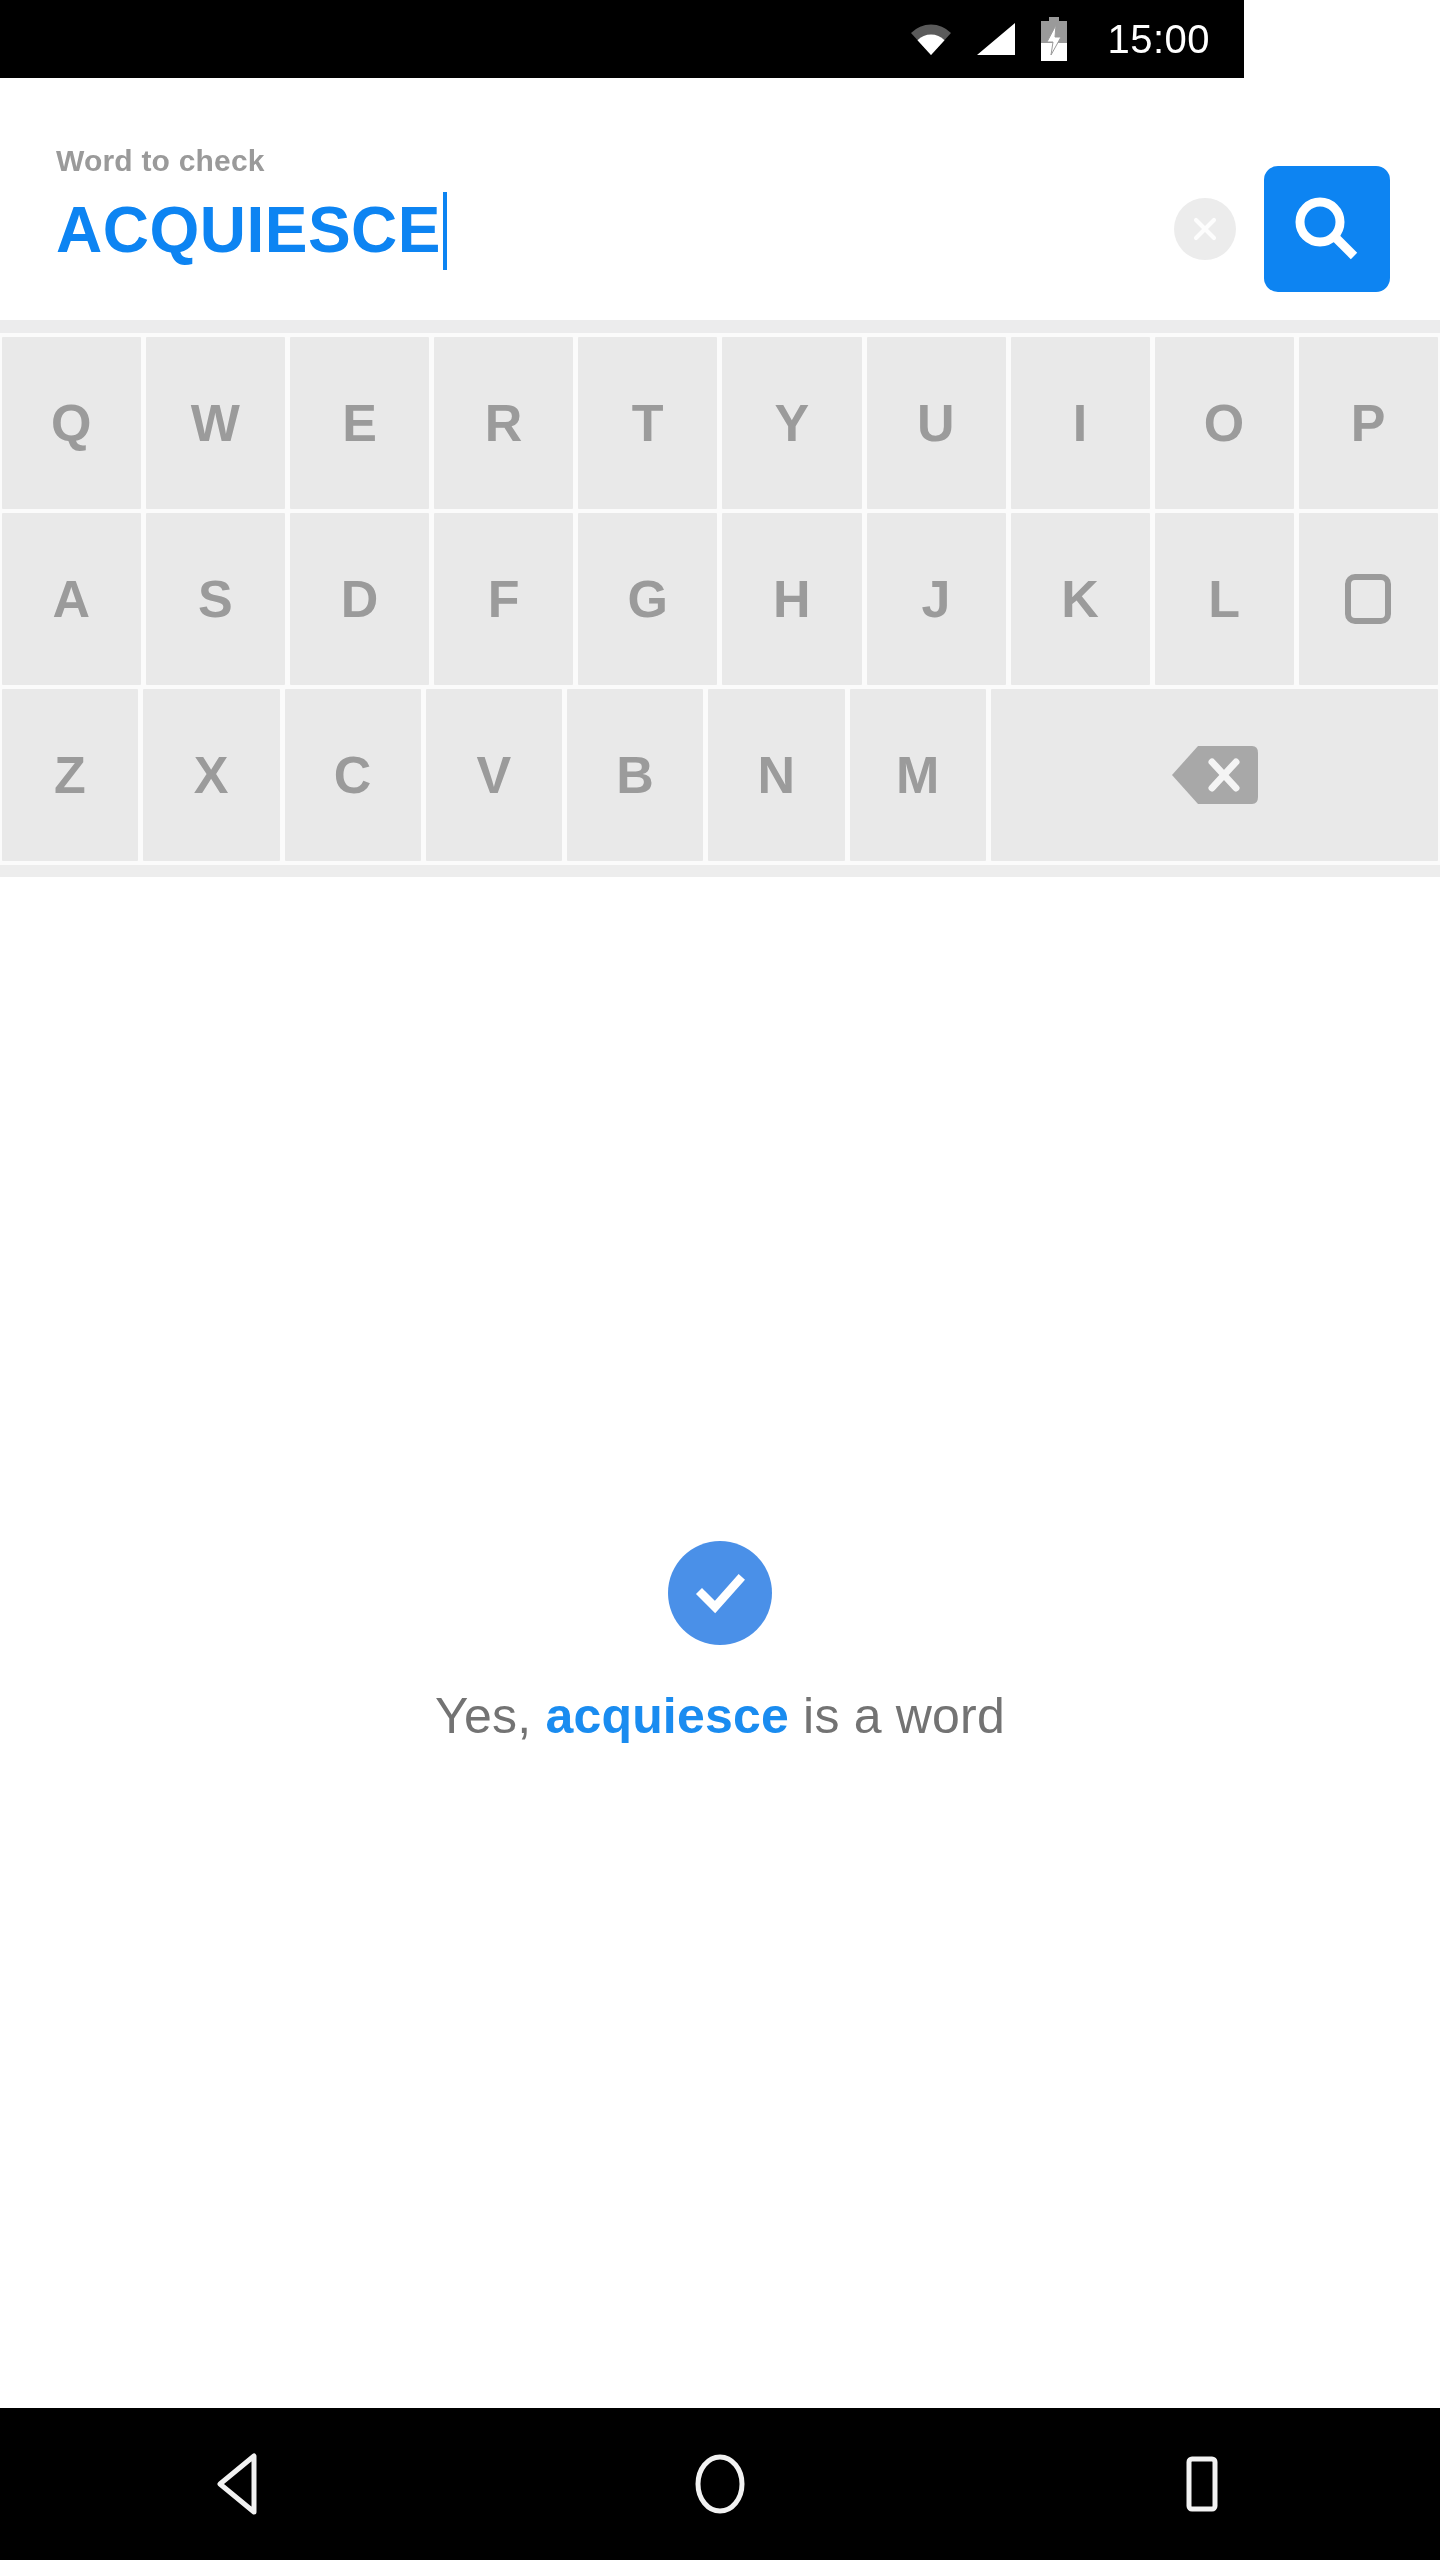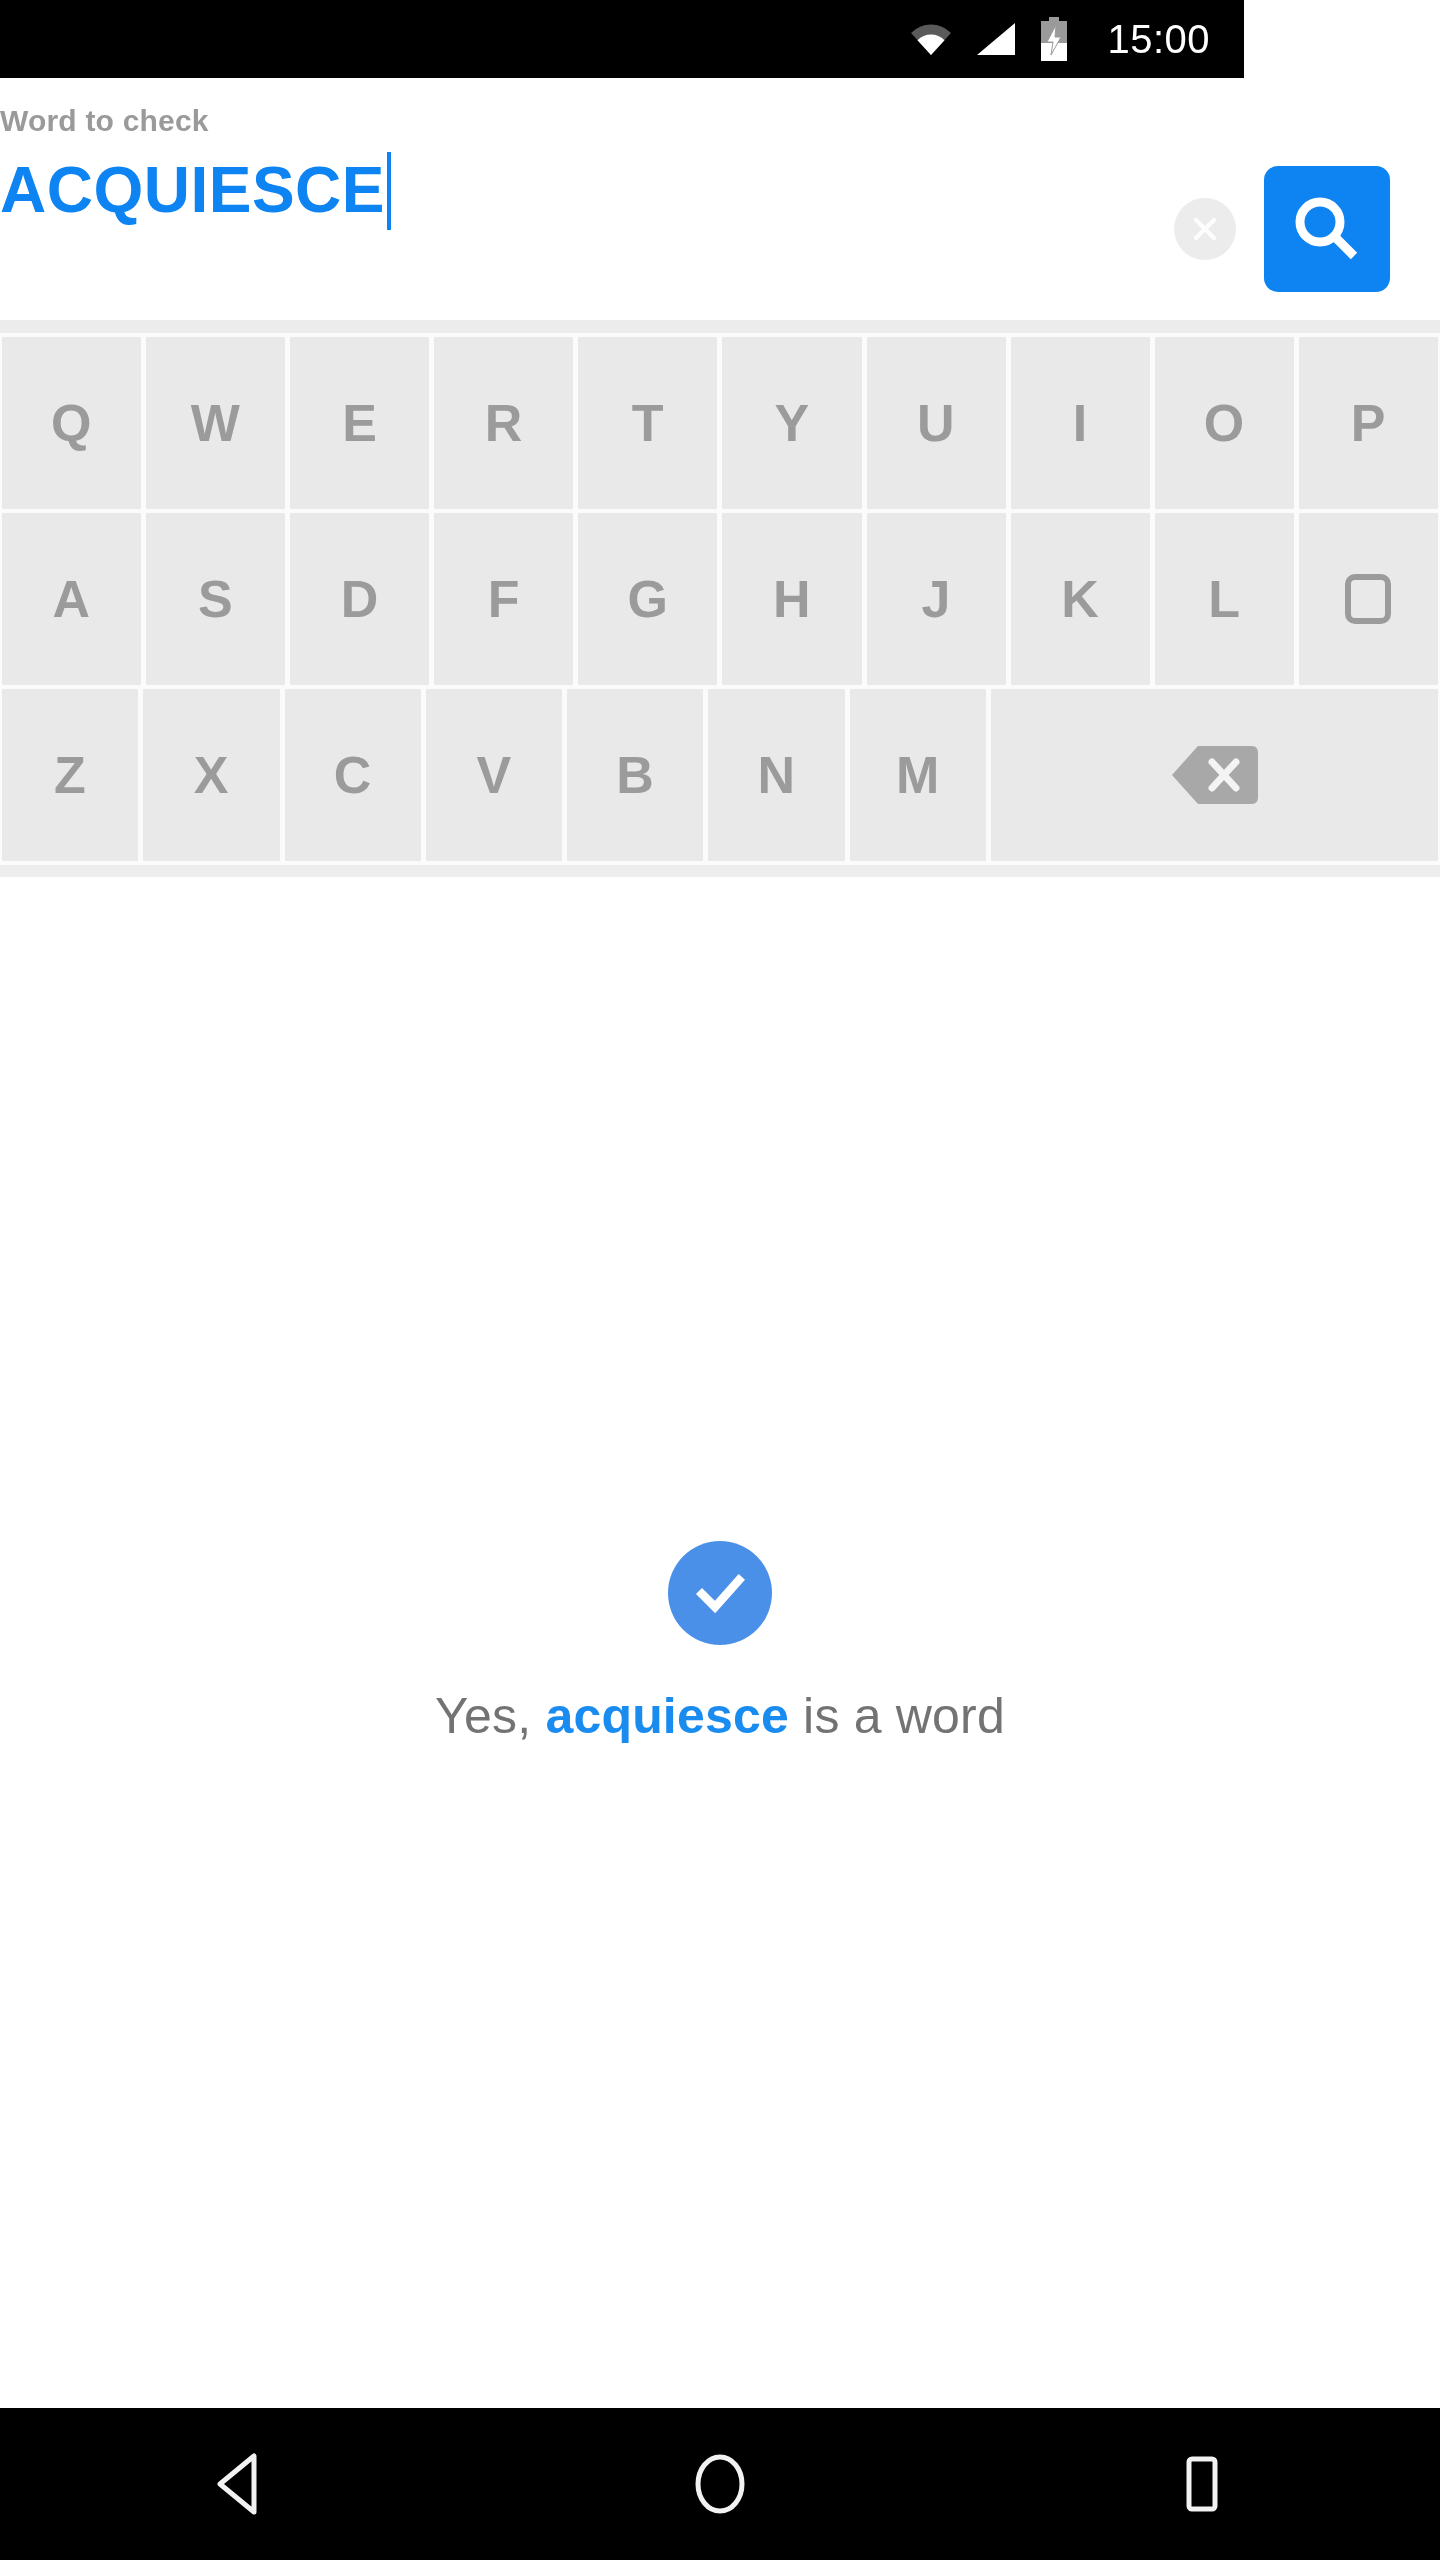--- a/index.html
+++ b/index.html
@@ -29,22 +29,23 @@
   }
 
   
   .search-header{
     position:absolute; left:0; top:78px;
     width:1440px; height:242px;
     background:#ffffff;
     display:flex; align-items:flex-start;
   }
   .field-wrap{
-    flex:1; padding-top:28px;
+    flex:1; padding-left:56px; padding-top:28px;
     min-width:0;
+    margin-top:40px;
   }
   .field-label{
     font-size:30px; font-weight:bold; color:#9a9a9a;
     letter-spacing:0.2px; line-height:1;
     margin-bottom:16px;
   }
   .field-value-row{ display:flex; align-items:center; }
   .field-value{
     font-size:64px; font-weight:bold; color:#0d84f2;
     letter-spacing:0.5px; line-height:1.05;

